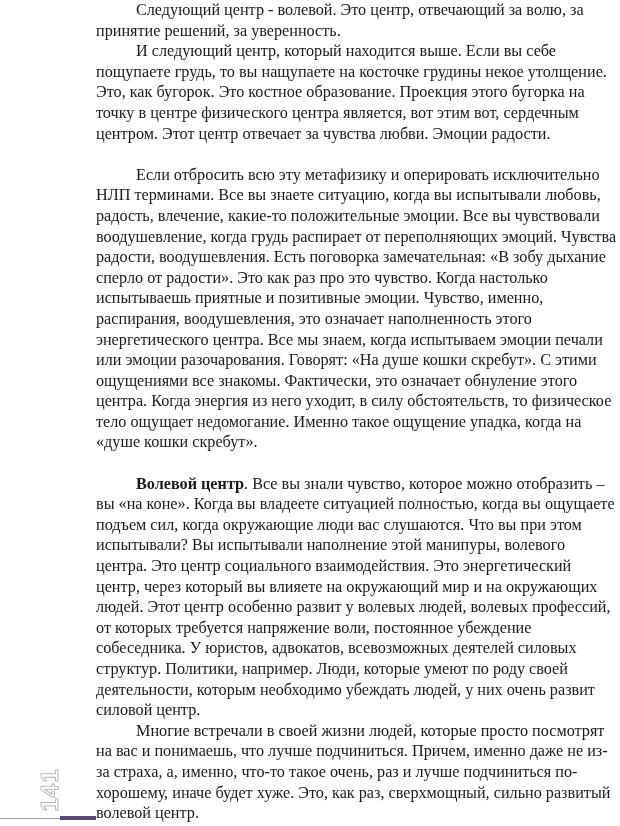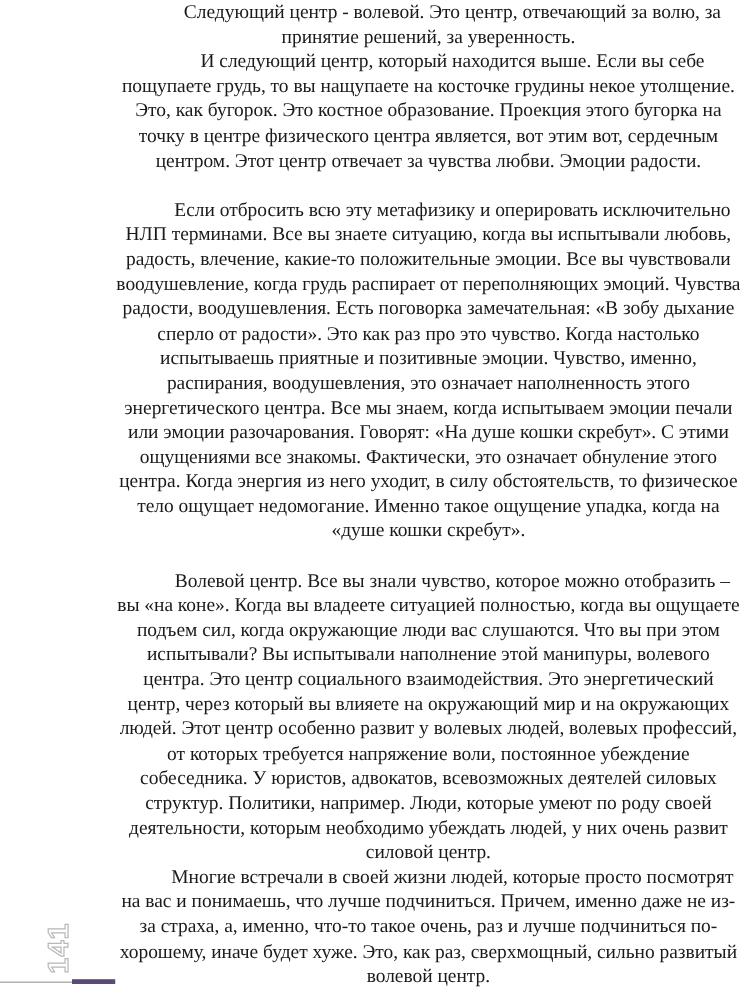--- a/index.html
+++ b/index.html
@@ -7,23 +7,23 @@
   .page-text {
     position: absolute;
     left: 96px;
     top: 0px;
     width: 522px;
     font-family: "Liberation Serif", serif;
     font-size: 16.2px;
     line-height: 20.6px;
     color: #1a1a1a;
   }
-  .page-text p { margin: 0; text-indent: 40px; text-align: center; }
+  .page-text p { margin: 0; text-indent: 40px; }
   .page-text p.gap { margin-top: 20.6px; }
-  .page-text b { font-weight: normal; }
+  .page-text b { font-weight: bold; }
   .page-number {
     position: absolute;
     left: 30px;
     top: 770px;
     width: 40px;
     height: 40px;
     display: flex;
     align-items: center;
     justify-content: center;
     transform: rotate(-90deg);

